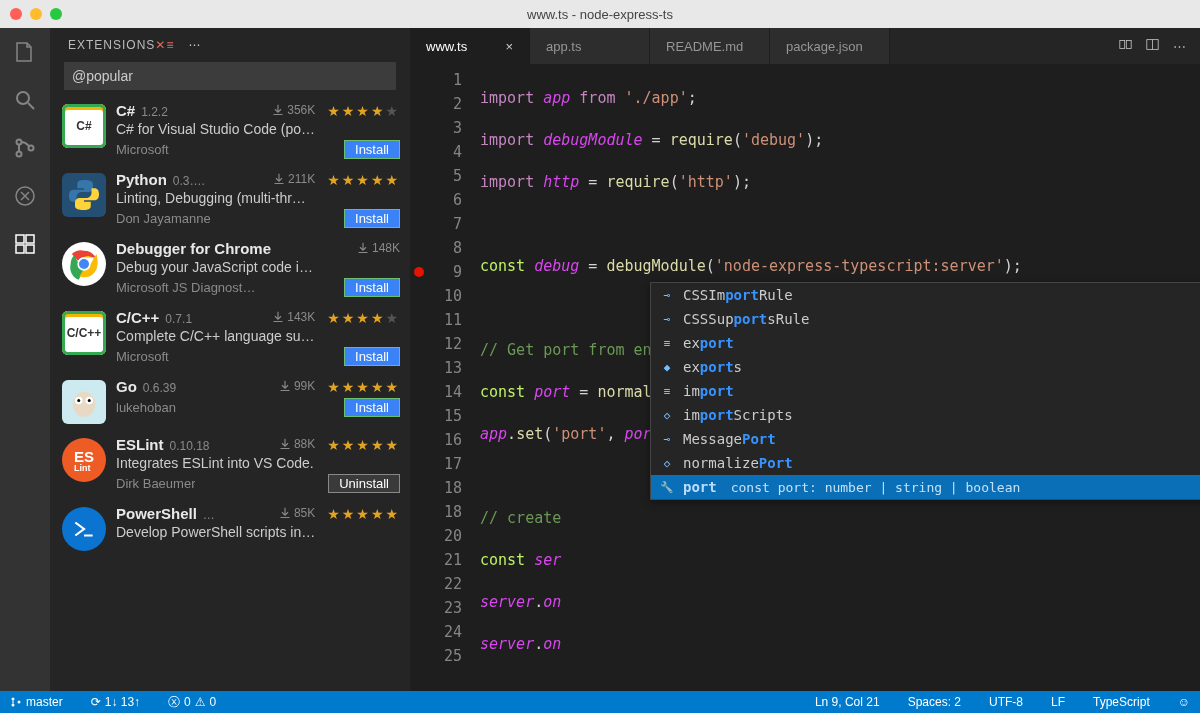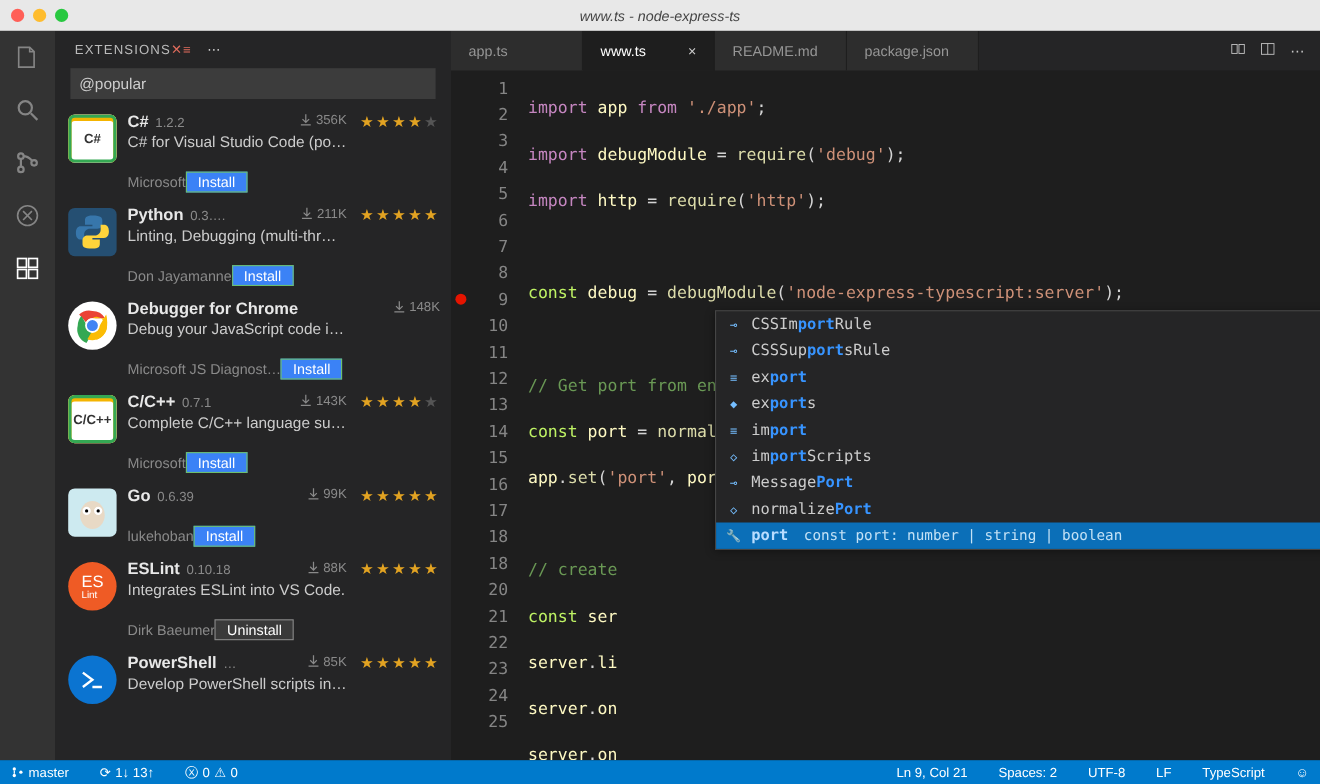--- a/index.html
+++ b/index.html
@@ -14,21 +14,20 @@
   }
 
   
   .titlebar {
     height: 28px;
     background: #e8e8e8;
     display: flex;
     align-items: center;
     padding: 0 10px;
     position: relative;
-    font-style: italic;
   }
   .traffic-lights { display: flex; gap: 8px; }
   .traffic-light { width: 12px; height: 12px; border-radius: 50%; }
   .tl-red { background: #ff5f57; }
   .tl-yellow { background: #febc2e; }
   .tl-green { background: #28c840; }
   .titlebar-title {
     position: absolute;
     left: 0; right: 0;
     text-align: center;
@@ -105,21 +104,21 @@
   .ext-name { font-weight: 600; color: #e8e8e8; font-size: 15px; }
   .ext-version { color: #8a8a8a; font-size: 12px; }
   .ext-dl { color: #8a8a8a; font-size: 12px; margin-left: auto; display: flex; align-items: center; gap: 3px; }
   .ext-stars { color: #e2a322; margin-left: 6px; letter-spacing: 2px; font-size: 14px; }
   .ext-stars .dim { color: #555; }
   .ext-desc {
     color: #ccc; font-size: 14px;
     white-space: nowrap; overflow: hidden; text-overflow: ellipsis;
     margin-top: 2px;
   }
-  .ext-line3 { display: flex; align-items: center; margin-top: 19px; }
+  .ext-line3 { display: flex; justify-content: space-between; align-items: center; margin-top: 3px; }
   .ext-pub { color: #8a8a8a; font-size: 13px; white-space: nowrap; overflow: hidden; text-overflow: ellipsis; }
   .ext-btn {
     background: #3b82f6; color: #fff;
     border: 1px solid #6cbf6f;
     padding: 1px 10px;
     font-size: 13px;
     cursor: pointer;
   }
   .ext-btn.uninstall { background: #3a3a3a; border-color: #888; }
 
@@ -165,21 +164,21 @@
     background: #e51400;
   }
   .code {
     flex: 1; padding-top: 4px;
     color: #d4d4d4;
     white-space: pre;
     position: relative;
   }
   .code .cl { height: 24px; line-height: 24px; }
   .kw { color: #c586c0; }
-  .id { color: #fef9c3; }
+  .id { color: #d946ef; font-style: italic; }
   .fn { color: #dcdcaa; }
   .str { color: #ce9178; }
   .cm { color: #6a9955; }
   .const { color: #bef264; }
 
   
   .suggest {
     position: absolute;
     left: 170px; top: 218px;
     width: 565px;
@@ -395,21 +394,21 @@
               <span class="ext-stars">★★★★★</span>
             </div>
             <div class="ext-line3">
               <span class="ext-pub">lukehoban</span>
               <button class="ext-btn">Install</button>
             </div>
           </div>
         </div>
         <div class="ext-item">
           <div class="ext-icon" style="background: rgb(239, 91, 37); border-radius: 50%;">
-            <div style="color:#fff;font-weight:400;font-size:15px;">ES<div style="font-size:9px;margin-top:-2px;">Lint</div></div>
+            <div style="color:#fff;font-weight:700;font-size:15px;">ES<div style="font-size:9px;margin-top:-2px;">Lint</div></div>
           </div>
           <div class="ext-body">
             <div class="ext-line1">
               <span class="ext-name">ESLint</span>
               <span class="ext-version">0.10.18</span>
               <span class="ext-dl"><svg width="12" height="12" viewBox="0 0 16 16" fill="currentColor">
                   <path d="M8 1v9M4 7l4 4 4-4M2 14h12" stroke="currentColor" fill="none" stroke-width="1.5"></path>
                 </svg>88K</span>
               <span class="ext-stars">★★★★★</span>
             </div>
@@ -440,26 +439,26 @@
               <span class="ext-pub"></span>
             </div>
           </div>
         </div>
       </div>
   </div>
 
   <div class="editor-area">
     <div class="tabs" id="tabs">
 
-      <div class="tab">
-          <span>app.ts</span>
-        </div>
-        <div class="tab active">
+      <div class="tab active">
           <span>www.ts</span>
           <span class="close">×</span>
+        </div>
+        <div class="tab">
+          <span>app.ts</span>
         </div>
         <div class="tab">
           <span>README.md</span>
         </div>
         <div class="tab">
           <span>package.json</span>
         </div>
         <div class="tab-actions">
         <span><svg class="svgicon" viewBox="0 0 16 16" stroke="currentColor" fill="none">
               <rect x="1" y="3" width="6" height="10"></rect>
@@ -507,21 +506,20 @@
 <div class="cl"><span class="kw">import</span> <span class="id">http</span> = <span class="fn">require</span>(<span class="str">'http'</span>);</div>
 <div class="cl"></div>
 <div class="cl"><span class="const">const</span> <span class="id">debug</span> = <span class="fn">debugModule</span>(<span class="str">'node-express-typescript:server'</span>);</div>
 <div class="cl"></div>
 <div class="cl"><span class="cm">// Get port from environment and store in Express.</span></div>
 <div class="cl"><span class="const">const</span> <span class="id">port</span> = <span class="fn">normalizePort</span>(<span class="id">process</span>.<span class="id">env</span>.<span class="id">PORT</span> || <span class="str">'3000'</span>);</div>
 <div class="cl"><span class="id">app</span>.<span class="fn">set</span>(<span class="str">'port'</span>, <span class="id">port</span>);</div>
 <div class="cl"></div>
 <div class="cl"><span class="cm">// create</span></div>
 <div class="cl"><span class="const">const</span> <span class="id">ser</span></div>
-<div class="cl"><span class="id">server</span>.<span class="id">li</span></div>
 <div class="cl"><span class="id">server</span>.<span class="id">on</span></div>
 <div class="cl"><span class="id">server</span>.<span class="id">on</span></div>
 
 
 
 
 
 
 
 

